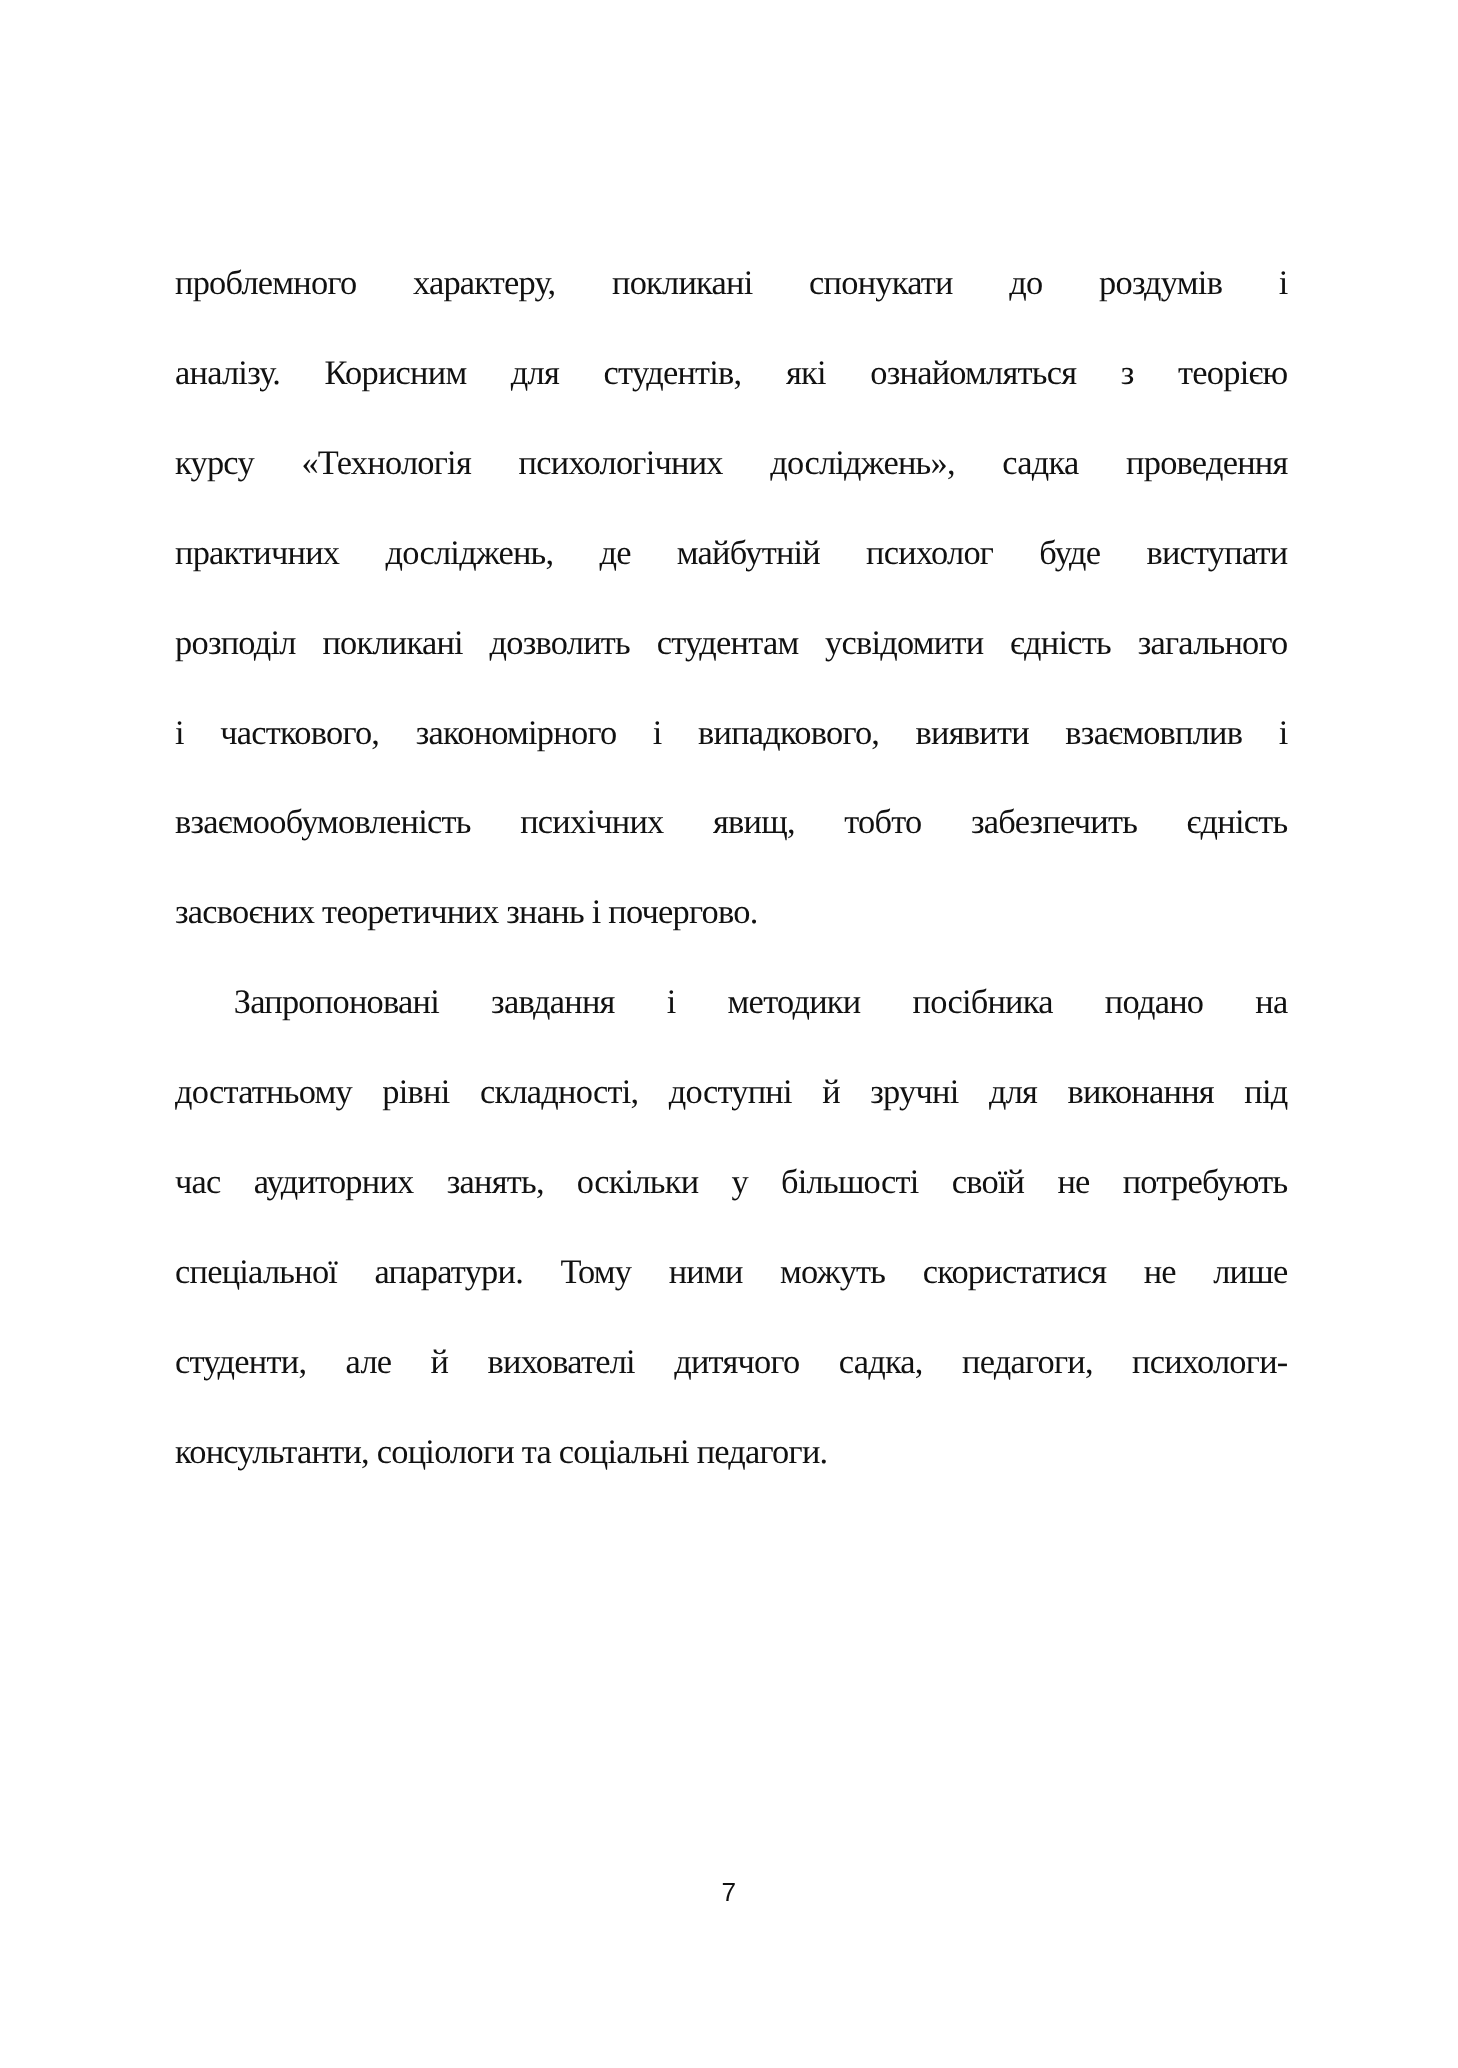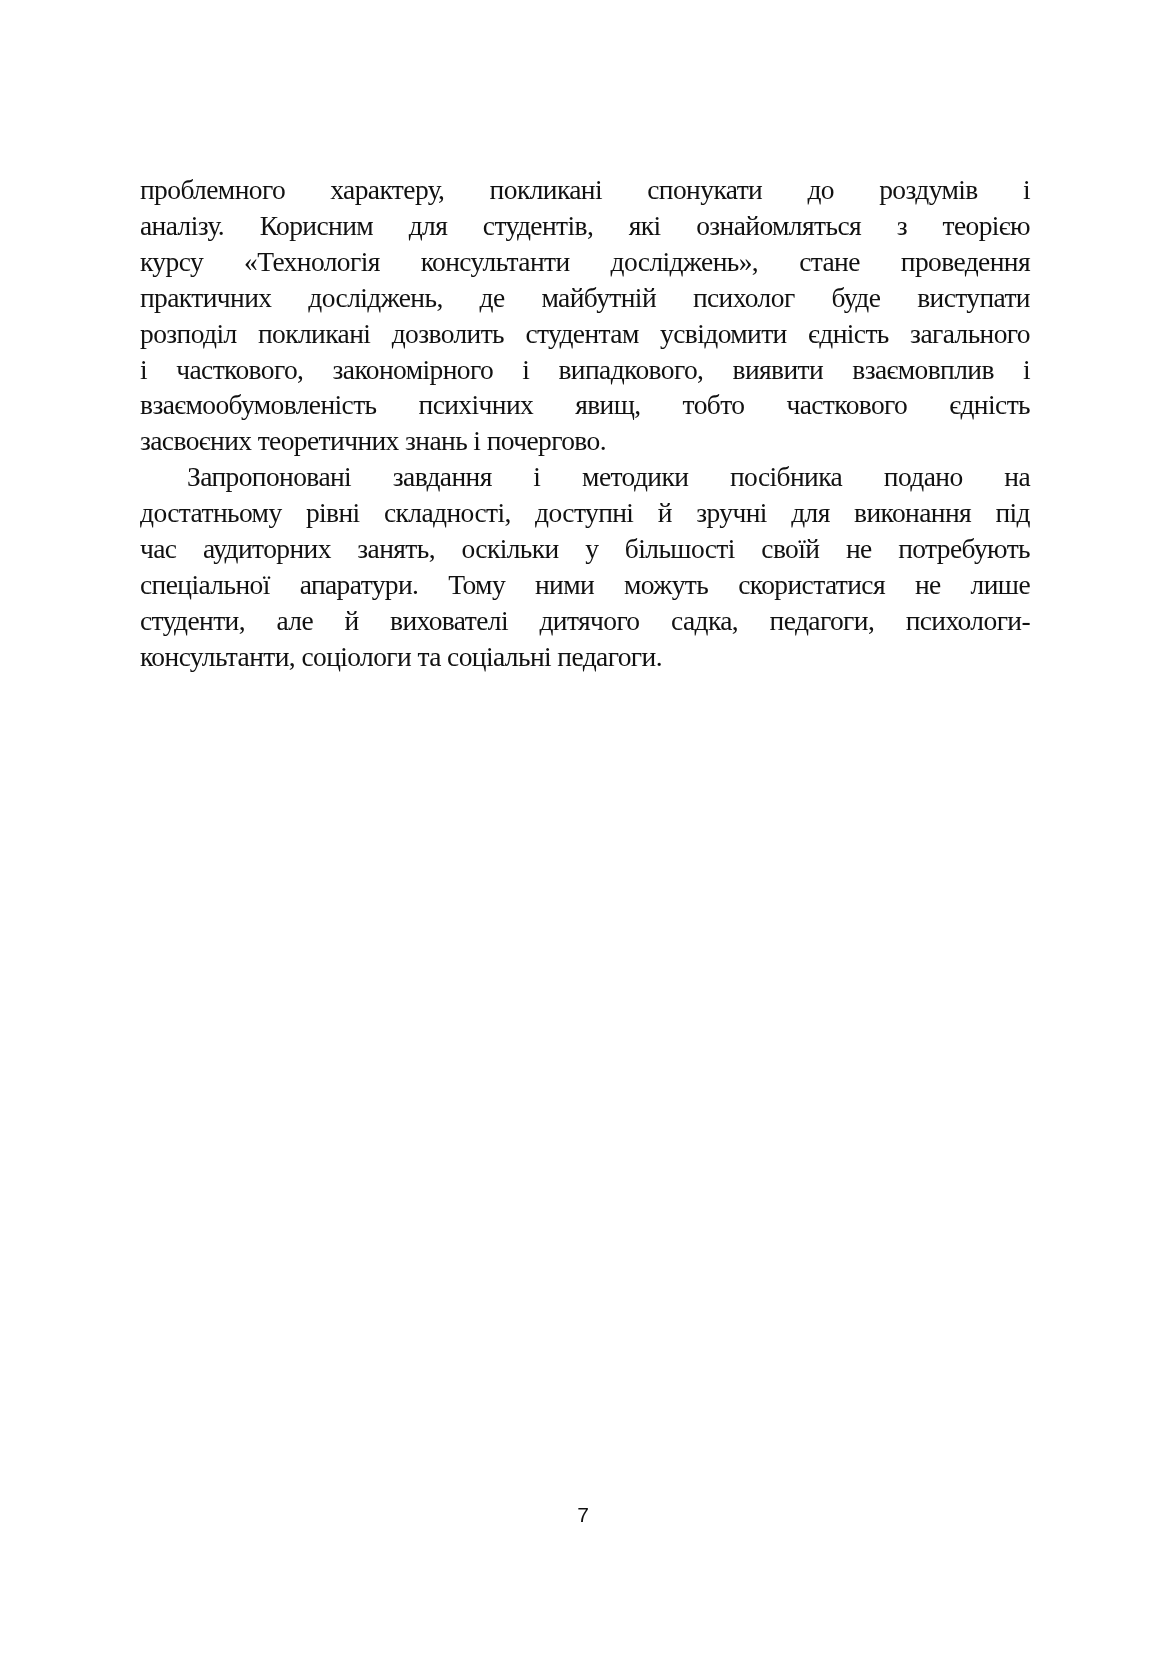--- a/index.html
+++ b/index.html
@@ -4,41 +4,41 @@
 <style>
   html, body { margin:0; padding:0; background:#ffffff; }
   body { width:1166px; height:1654px; position:relative; overflow:hidden; }
   .page { position:absolute; left:0; top:0; width:1166px; height:1654px; background:#fff; }
   .text-block {
     position:absolute; left:140px; top:172px; width:890px;
     font-family:"Liberation Serif", serif; font-size:27.5px; line-height:35.9px;
     color:#111; letter-spacing:-0.6px;
   }
   .para { margin:0; text-align:justify; }
-  .line { display:block; text-align:justify; text-align-last:justify; white-space:nowrap; }
+  .line { display:block; text-align:justify; text-align-last:justify; white-space:nowrap;margin-top:36px; }
   .line.last { text-align-last:left; }
   .indent { padding-left:47px; }
   .page-number {
     position:absolute; left:0; width:1166px; top:1503px; text-align:center;
     font-family:"Liberation Sans", sans-serif; font-size:21px; color:#111;
   }
 </style>
 </head>
 <body>
 
 <div class="page">
   <div class="text-block">
     <div class="para">
       <span class="line">проблемного характеру, покликані спонукати до роздумів і</span>
       <span class="line">аналізу. Корисним для студентів, які ознайомляться з теорією</span>
-      <span class="line">курсу «Технологія консультанти досліджень», стане проведення</span>
+      <span class="line">курсу «Технологія психологічних досліджень», садка проведення</span>
       <span class="line">практичних досліджень, де майбутній психолог буде виступати</span>
       <span class="line">розподіл покликані дозволить студентам усвідомити єдність загального</span>
       <span class="line">і часткового, закономірного і випадкового, виявити взаємовплив і</span>
-      <span class="line">взаємообумовленість психічних явищ, тобто часткового єдність</span>
+      <span class="line">взаємообумовленість психічних явищ, тобто забезпечить єдність</span>
       <span class="line last">засвоєних теоретичних знань і почергово.</span>
     </div>
     <div class="para">
       <span class="line indent">Запропоновані завдання і методики посібника подано на</span>
       <span class="line">достатньому рівні складності, доступні й зручні для виконання під</span>
       <span class="line">час аудиторних занять, оскільки у більшості своїй не потребують</span>
       <span class="line">спеціальної апаратури. Тому ними можуть скористатися не лише</span>
       <span class="line">студенти, але й вихователі дитячого садка, педагоги, психологи-</span>
       <span class="line last">консультанти, соціологи та соціальні педагоги.</span>
     </div>

